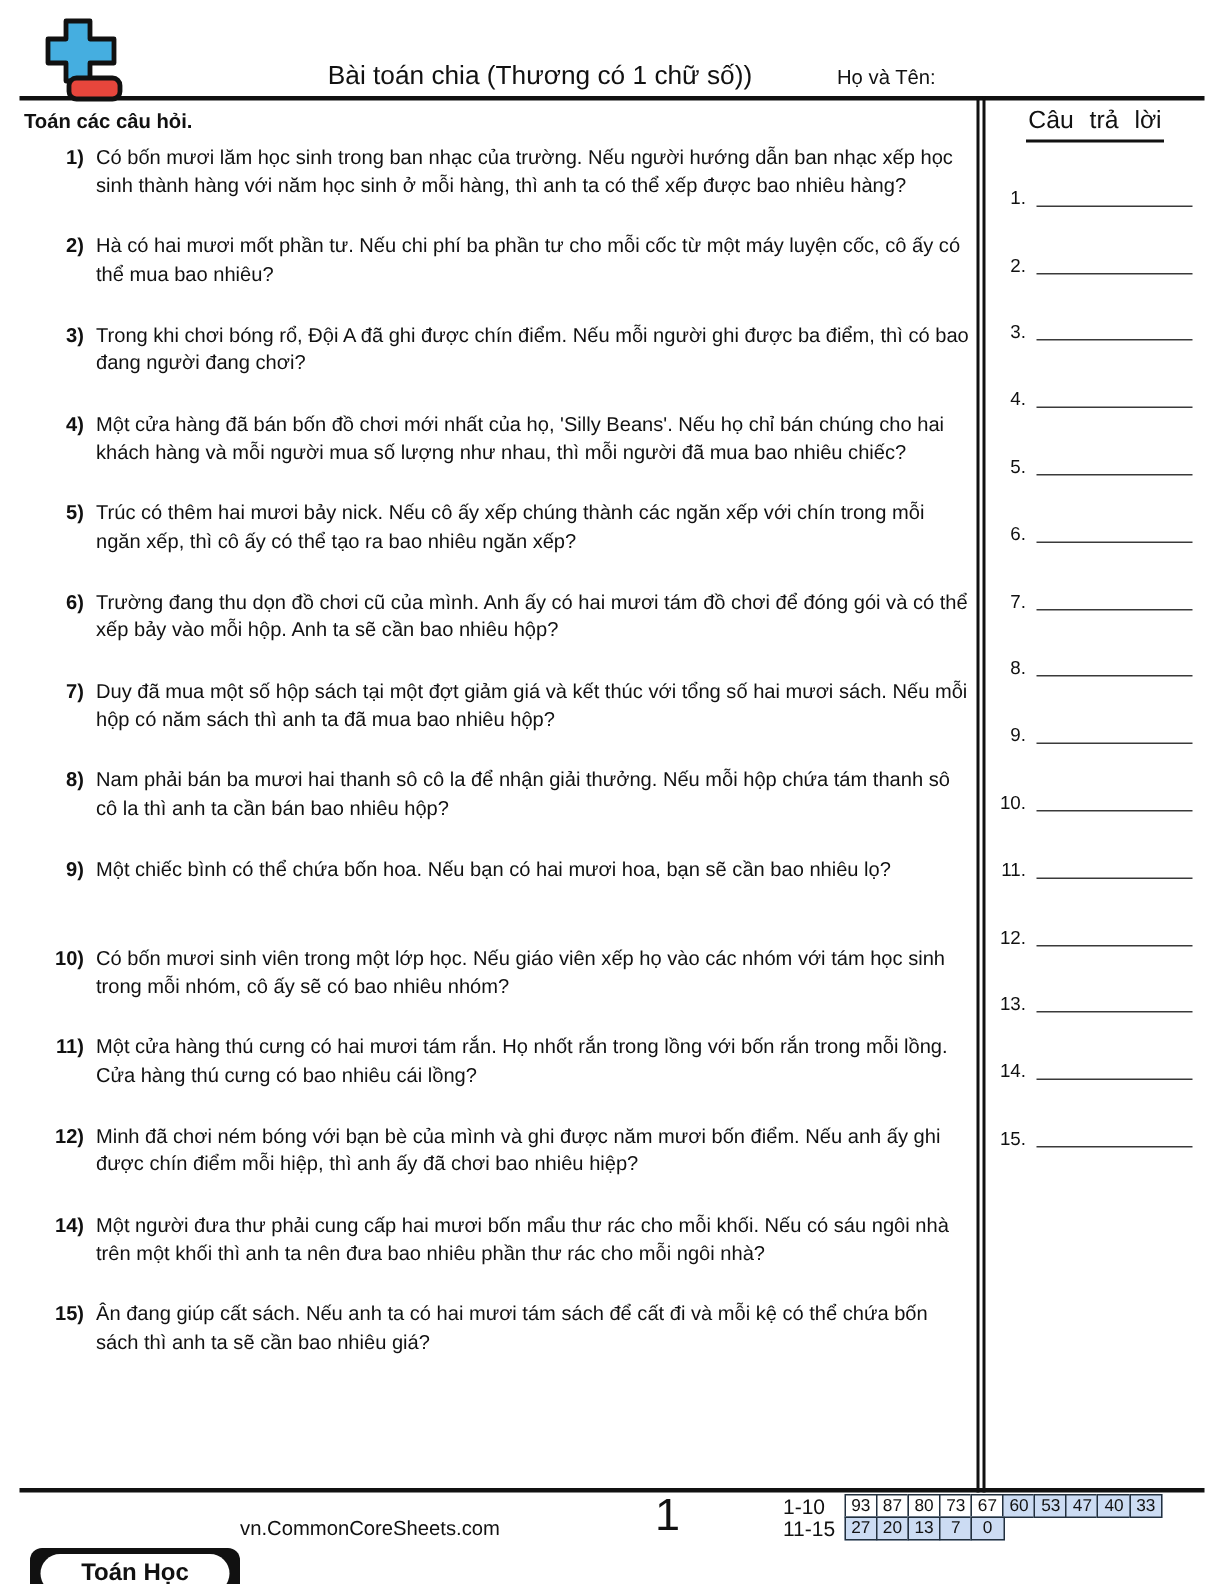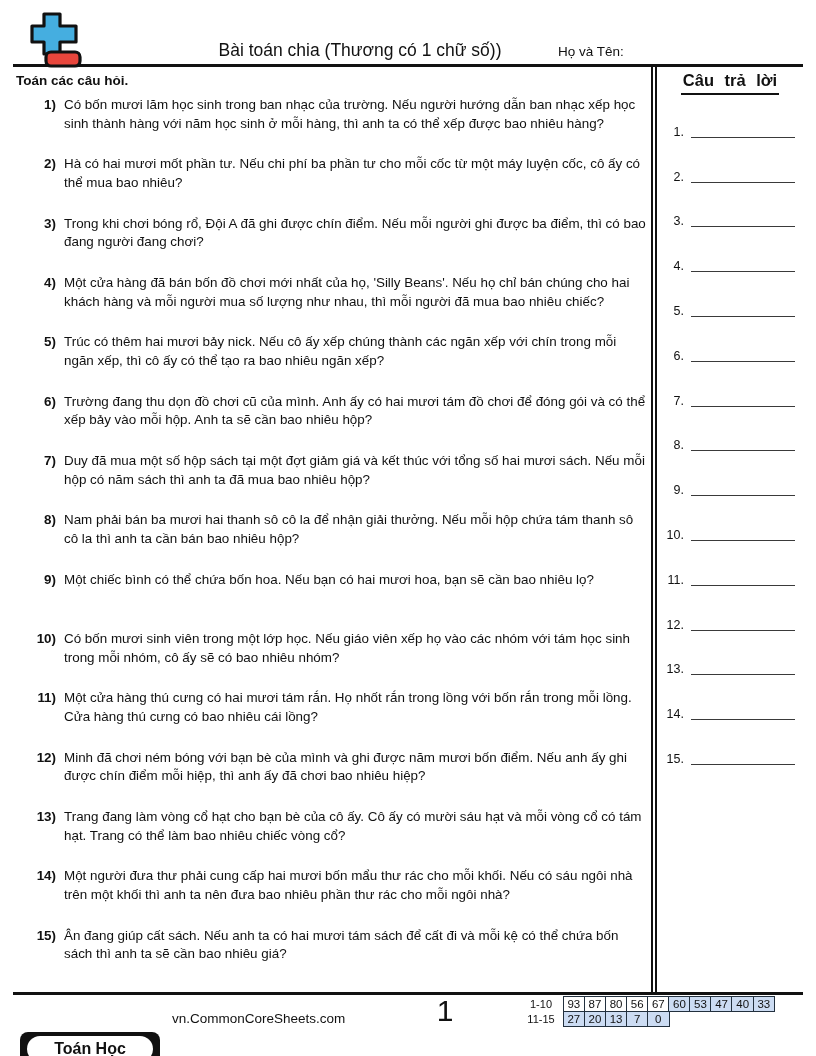--- a/index.html
+++ b/index.html
@@ -22,42 +22,42 @@
   .qnum { flex:none; width:40px; padding-right:8px; box-sizing:content-box;
           text-align:right; font-weight:bold; font-size:13.4px; line-height:18.6px; }
   .qtext { flex:1; font-size:13.4px; line-height:18.6px; }
 
   
   .divider { position:absolute; left:651px; top:64px; height:931px; width:2px;
              border-left:2px solid #111; border-right:2px solid #111; }
 
   
   .answers-title { position:absolute; left:658px; width:144px; top:71px; text-align:center;
-                   font-size:16.5px; font-weight:bold; }
+                   font-size:16.5px; font-weight:normal; }
   .answers-title span { display:inline-block; border-bottom:2px solid #111; padding:0 2px 3px 2px;
                         word-spacing:6px; }
   .answer-list { position:absolute; left:658px; top:94px; width:142px; }
   .answer-item { height:44.8px; display:flex; align-items:flex-end; }
   .anum { flex:none; width:26px; text-align:right; font-size:12.5px; padding-right:5px; }
   .aline { flex:1; border-bottom:1.5px solid #3a3a3a; margin:0 5px 1px 2px; height:1px; }
 
   
   .footer-rule { position:absolute; left:13px; right:13px; top:992px; height:3px; background:#111; }
   .badge { position:absolute; left:20px; top:996px; width:140px; height:34px; background:#111;
            border-radius:8px; padding:4px 7px; box-sizing:border-box;margin-top:36px; }
   .badge-inner { width:100%; height:100%; background:#fff; border-radius:13px;
                  display:flex; align-items:center; justify-content:center;
                  font-weight:bold; font-size:16px; color:#111; }
-  .website { position:absolute; left:172px; top:1011px; font-size:13.5px; }
+  .website { position:absolute; left:160px; top:1011px; font-size:13.5px; }
   .page-number { position:absolute; left:400px; width:90px; top:994px; text-align:center;
                  font-size:30px; font-weight:500; }
   .score-table { position:absolute; left:522px; top:996px; }
   .score-row { display:flex; align-items:center; }
   .score-row + .score-row { margin-top:-1.4px; }
-  .score-label { width:38px; text-align:center; font-size:11px; padding-right:4px; flex:none; }
+  .score-label { width:38px; text-align:left; font-size:14px; padding-right:4px; flex:none; }
   .score-cell { width:22.5px; height:16px; border:1.4px solid #22303e; margin-left:-1.4px;
                 display:flex; align-items:center; justify-content:center;
                 font-size:11.5px; box-sizing:border-box; background:#fff; flex:none; }
   .score-cell.hl { background:#ccdcf3; }
 </style>
 </head>
 <body>
 
 <div class="page">
 
@@ -127,24 +127,20 @@
       <div class="question">
         <div class="qnum">11)</div>
         <div class="qtext">Một cửa hàng thú cưng có hai mươi tám rắn. Họ nhốt rắn trong lồng với bốn rắn trong mỗi lồng. Cửa hàng thú cưng có bao nhiêu cái lồng?</div>
       </div>
 
       <div class="question">
         <div class="qnum">12)</div>
         <div class="qtext">Minh đã chơi ném bóng với bạn bè của mình và ghi được năm mươi bốn điểm. Nếu anh ấy ghi được chín điểm mỗi hiệp, thì anh ấy đã chơi bao nhiêu hiệp?</div>
       </div>
 
-      <div class="question">
-        <div class="qnum">13)</div>
-        <div class="qtext">Trang đang làm vòng cổ hạt cho bạn bè của cô ấy. Cô ấy có mười sáu hạt và mỗi vòng cổ có tám hạt. Trang có thể làm bao nhiêu chiếc vòng cổ?</div>
-      </div>
 
       <div class="question">
         <div class="qnum">14)</div>
         <div class="qtext">Một người đưa thư phải cung cấp hai mươi bốn mẩu thư rác cho mỗi khối. Nếu có sáu ngôi nhà trên một khối thì anh ta nên đưa bao nhiêu phần thư rác cho mỗi ngôi nhà?</div>
       </div>
 
       <div class="question">
         <div class="qnum">15)</div>
         <div class="qtext">Ân đang giúp cất sách. Nếu anh ta có hai mươi tám sách để cất đi và mỗi kệ có thể chứa bốn sách thì anh ta sẽ cần bao nhiêu giá?</div>
       </div>
@@ -238,21 +234,21 @@
     <div class="badge-inner">Toán Học</div>
   </div>
   <div class="website">vn.CommonCoreSheets.com</div>
   <div class="page-number">1</div>
   <div class="score-table" id="score-table">
       <div class="score-row">
         <span class="score-label">1-10</span>
         <span class="score-cell">93</span>
         <span class="score-cell">87</span>
         <span class="score-cell">80</span>
-        <span class="score-cell">56</span>
+        <span class="score-cell">73</span>
         <span class="score-cell">67</span>
         <span class="score-cell hl">60</span>
         <span class="score-cell hl">53</span>
         <span class="score-cell hl">47</span>
         <span class="score-cell hl">40</span>
         <span class="score-cell hl">33</span>
       </div>
       <div class="score-row">
         <span class="score-label">11-15</span>
         <span class="score-cell hl">27</span>

